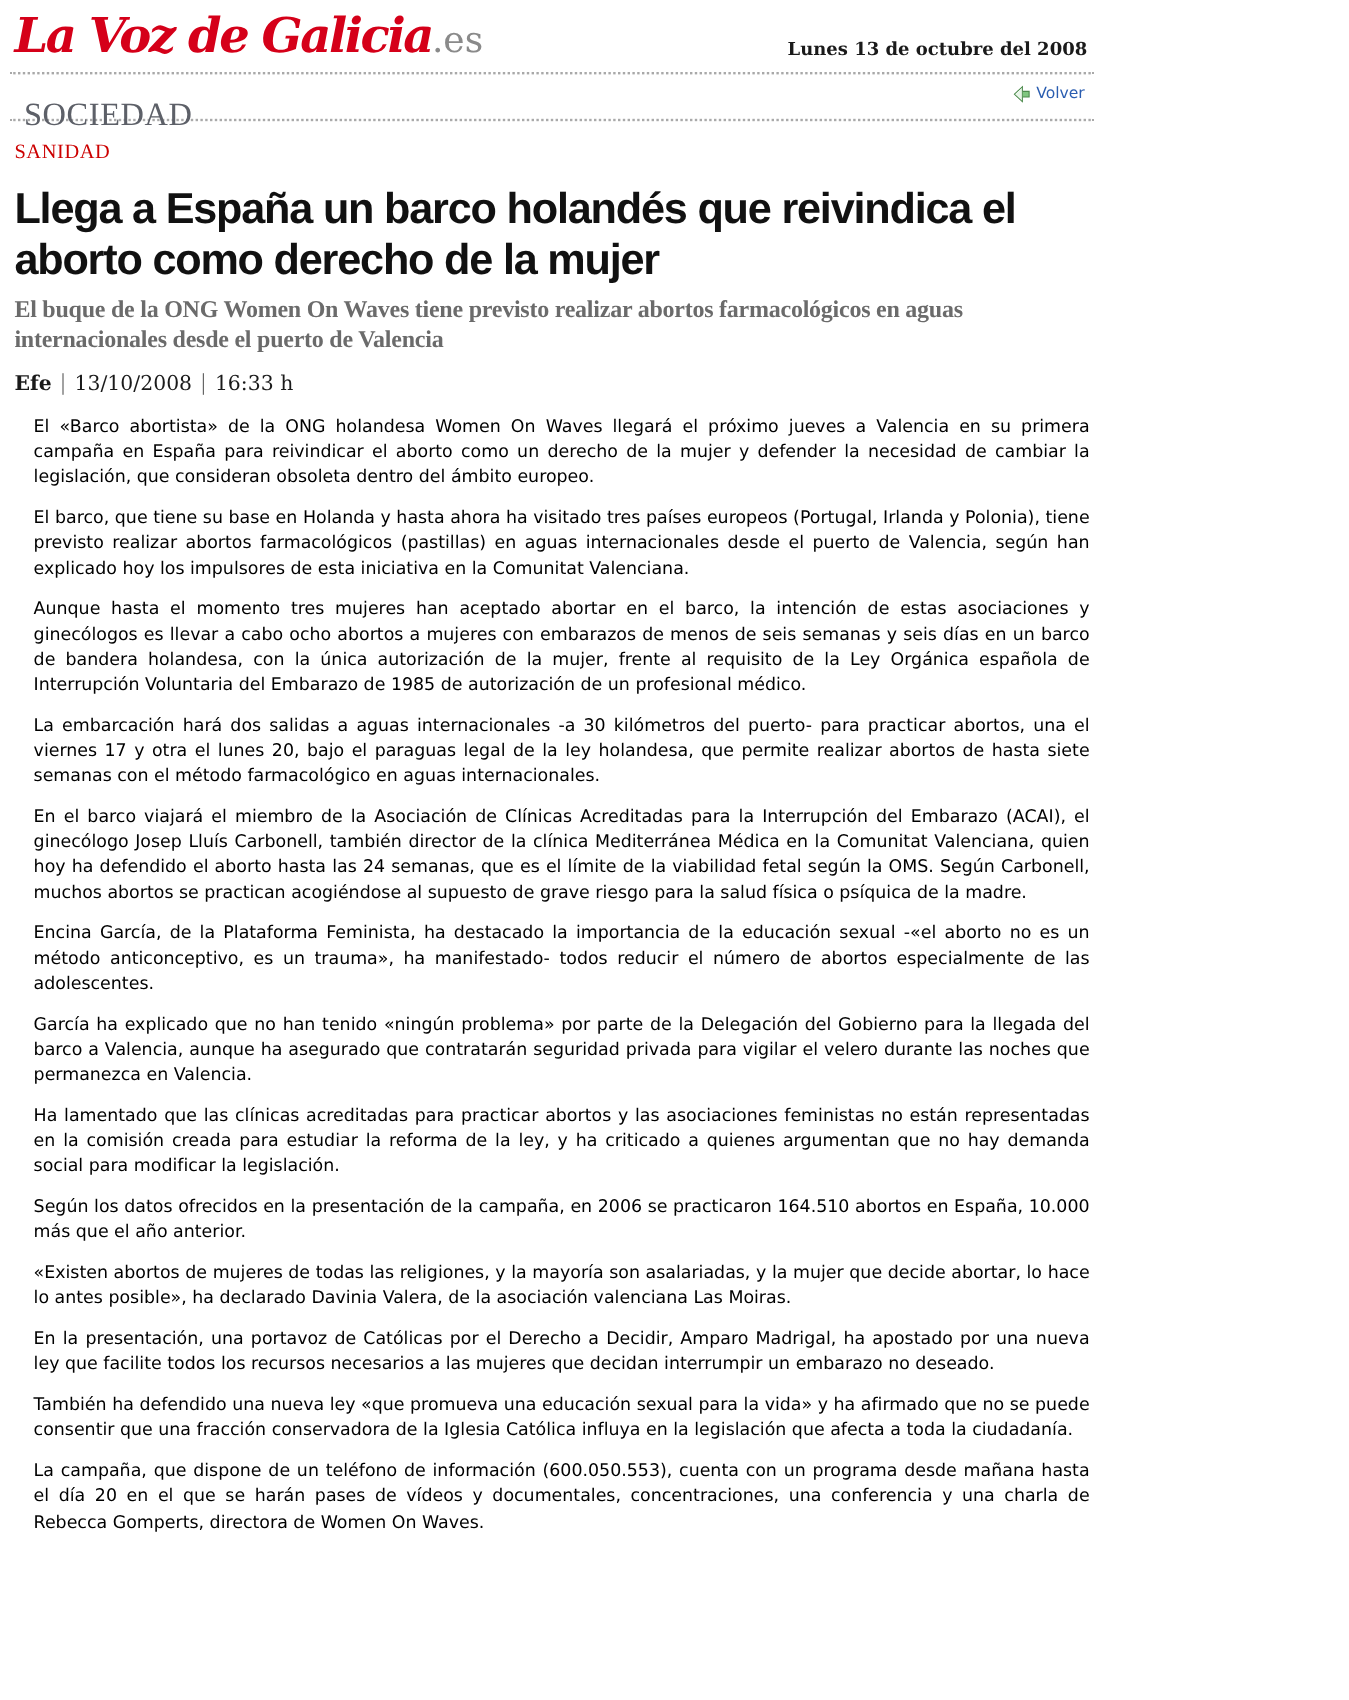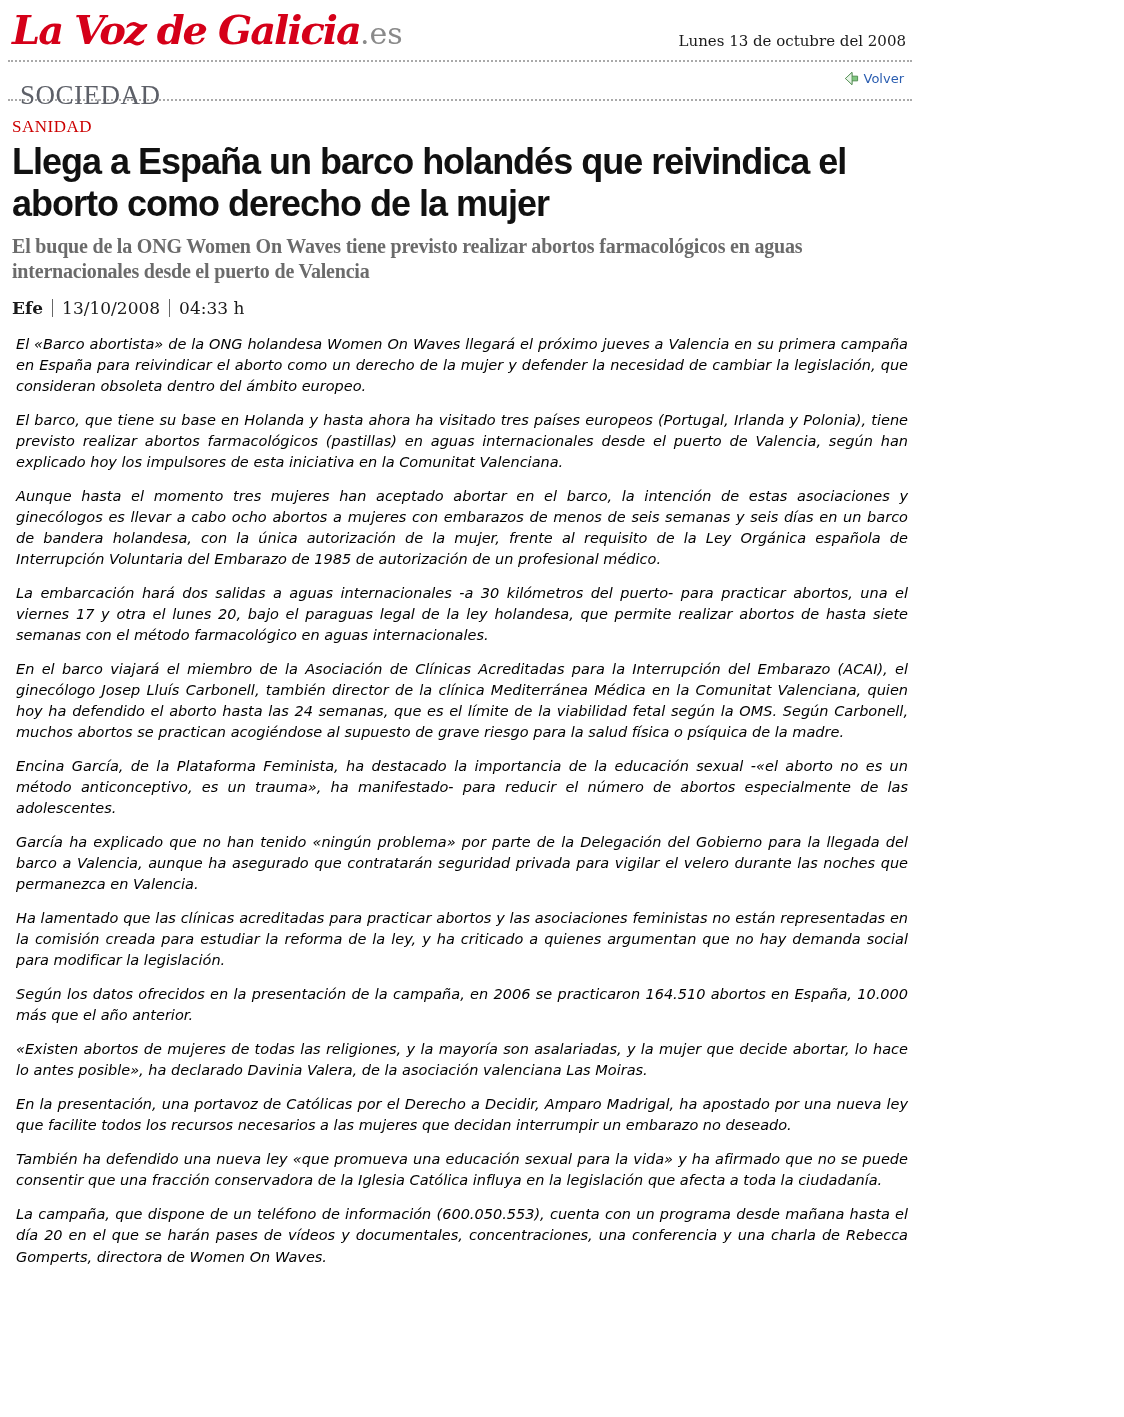--- a/index.html
+++ b/index.html
@@ -44,21 +44,21 @@
     font-family: "DejaVu Serif", serif;
     font-size: 30px;
     color: #8a8a8a;
     letter-spacing: 0;
   }
   .masthead-date {
     position: absolute;
     right: 14px;
     top: 32px;
     font-family: "DejaVu Serif", serif;
-    font-weight: normal;
+    font-weight: bold;
     font-size: 15px;
     color: #1a1a1a;
   }
   .dotted-divider {
     border: 0;
     border-top: 2px dotted #a9a9a9;
     margin: 0 8px;
     height: 0;
   }
 
@@ -103,21 +103,21 @@
     letter-spacing: 0.5px;
     margin: 4px 0 2px 0;
   }
   .headline {
     font-family: "Liberation Sans", sans-serif;
     font-weight: bold;
     font-size: 36px;
     line-height: 1.18;
     letter-spacing: -1px;
     color: #111;
-    margin: 4px 0 8px 0;
+    margin: 16px 0 8px 0;
   }
   .subtitle {
     font-family: "Liberation Serif", serif;
     font-weight: bold;
     font-size: 20px;
     line-height: 1.25;
     color: #6b6b6b;
     letter-spacing: -0.2px;
     margin: 0 0 14px 0;
   }
@@ -137,22 +137,21 @@
     border-left: 1px solid #666;
     margin: 0 9px;
   }
 
   .article-body p.body-par {
     font-family: "DejaVu Sans", sans-serif;
     font-size: 14.5px;
     line-height: 1.45;
     text-align: justify;
     color: #000;
-    margin: 0 0 13px 4px;
-    font-style: italic;
+    margin: 0 0 13px 16px;
   }
 </style>
 </head>
 <body>
 
 <div class="page">
 
   <div class="masthead">
     <a class="logo">
       <span class="logo-main">La Voz de Galicia</span><span class="logo-suffix">.es</span>
@@ -178,30 +177,30 @@
   <div class="article">
     <div class="kicker">SANIDAD</div>
     <h1 class="headline">Llega a España un barco holandés que reivindica el aborto como derecho de la mujer</h1>
     <h2 class="subtitle">El buque de la ONG Women On Waves tiene previsto realizar abortos farmacológicos en aguas internacionales desde el puerto de Valencia</h2>
 
     <div class="byline">
       <span class="agency">Efe</span>
       <span class="sep"></span>
       <span>13/10/2008</span>
       <span class="sep"></span>
-      <span>04:33 h</span>
+      <span>16:33 h</span>
     </div>
 
     <div class="article-body">
         <p class="body-par">El «Barco abortista» de la ONG holandesa Women On Waves llegará el próximo jueves a Valencia en su primera campaña en España para reivindicar el aborto como un derecho de la mujer y defender la necesidad de cambiar la legislación, que consideran obsoleta dentro del ámbito europeo.</p>
         <p class="body-par">El barco, que tiene su base en Holanda y hasta ahora ha visitado tres países europeos (Portugal, Irlanda y Polonia), tiene previsto realizar abortos farmacológicos (pastillas) en aguas internacionales desde el puerto de Valencia, según han explicado hoy los impulsores de esta iniciativa en la Comunitat Valenciana.</p>
         <p class="body-par">Aunque hasta el momento tres mujeres han aceptado abortar en el barco, la intención de estas asociaciones y ginecólogos es llevar a cabo ocho abortos a mujeres con embarazos de menos de seis semanas y seis días en un barco de bandera holandesa, con la única autorización de la mujer, frente al requisito de la Ley Orgánica española de Interrupción Voluntaria del Embarazo de 1985 de autorización de un profesional médico.</p>
         <p class="body-par">La embarcación hará dos salidas a aguas internacionales -a 30 kilómetros del puerto- para practicar abortos, una el viernes 17 y otra el lunes 20, bajo el paraguas legal de la ley holandesa, que permite realizar abortos de hasta siete semanas con el método farmacológico en aguas internacionales.</p>
         <p class="body-par">En el barco viajará el miembro de la Asociación de Clínicas Acreditadas para la Interrupción del Embarazo (ACAI), el ginecólogo Josep Lluís Carbonell, también director de la clínica Mediterránea Médica en la Comunitat Valenciana, quien hoy ha defendido el aborto hasta las 24 semanas, que es el límite de la viabilidad fetal según la OMS. Según Carbonell, muchos abortos se practican acogiéndose al supuesto de grave riesgo para la salud física o psíquica de la madre.</p>
-        <p class="body-par">Encina García, de la Plataforma Feminista, ha destacado la importancia de la educación sexual -«el aborto no es un método anticonceptivo, es un trauma», ha manifestado- para reducir el número de abortos especialmente de las adolescentes.</p>
+        <p class="body-par">Encina García, de la Plataforma Feminista, ha destacado la importancia de la educación sexual -«el aborto no es un método anticonceptivo, es un trauma», ha manifestado- todos reducir el número de abortos especialmente de las adolescentes.</p>
         <p class="body-par">García ha explicado que no han tenido «ningún problema» por parte de la Delegación del Gobierno para la llegada del barco a Valencia, aunque ha asegurado que contratarán seguridad privada para vigilar el velero durante las noches que permanezca en Valencia.</p>
         <p class="body-par">Ha lamentado que las clínicas acreditadas para practicar abortos y las asociaciones feministas no están representadas en la comisión creada para estudiar la reforma de la ley, y ha criticado a quienes argumentan que no hay demanda social para modificar la legislación.</p>
         <p class="body-par">Según los datos ofrecidos en la presentación de la campaña, en 2006 se practicaron 164.510 abortos en España, 10.000 más que el año anterior.</p>
         <p class="body-par">«Existen abortos de mujeres de todas las religiones, y la mayoría son asalariadas, y la mujer que decide abortar, lo hace lo antes posible», ha declarado Davinia Valera, de la asociación valenciana Las Moiras.</p>
         <p class="body-par">En la presentación, una portavoz de Católicas por el Derecho a Decidir, Amparo Madrigal, ha apostado por una nueva ley que facilite todos los recursos necesarios a las mujeres que decidan interrumpir un embarazo no deseado.</p>
         <p class="body-par">También ha defendido una nueva ley «que promueva una educación sexual para la vida» y ha afirmado que no se puede consentir que una fracción conservadora de la Iglesia Católica influya en la legislación que afecta a toda la ciudadanía.</p>
         <p class="body-par">La campaña, que dispone de un teléfono de información (600.050.553), cuenta con un programa desde mañana hasta el día 20 en el que se harán pases de vídeos y documentales, concentraciones, una conferencia y una charla de Rebecca Gomperts, directora de Women On Waves.</p>
       </div>
   </div>
 

